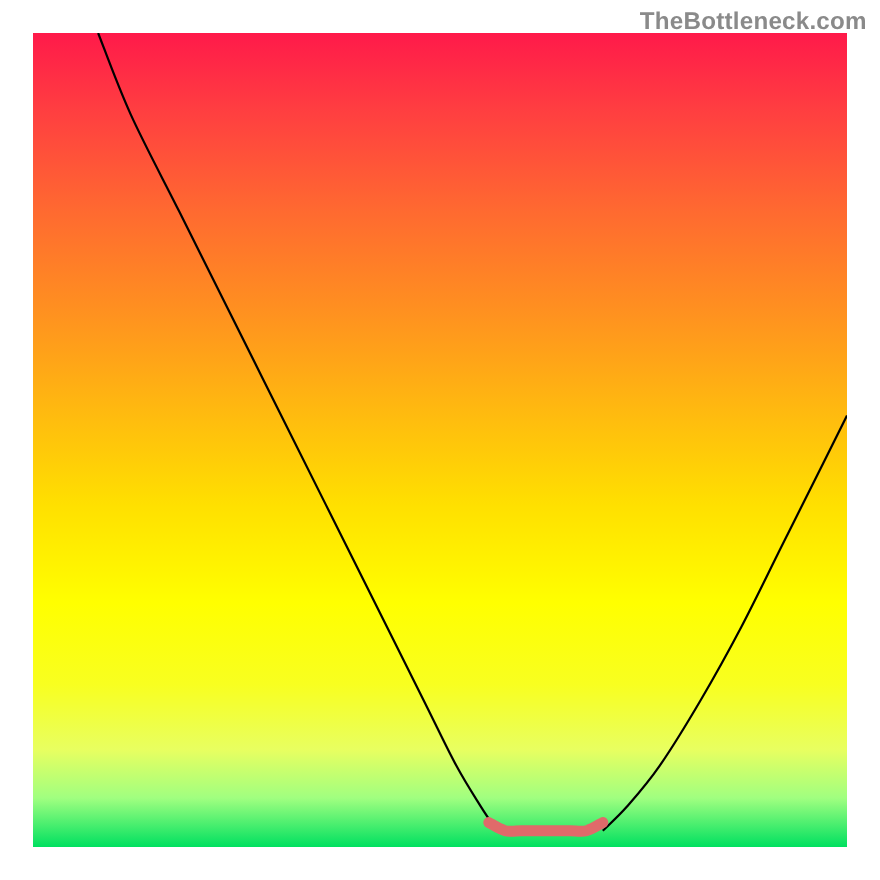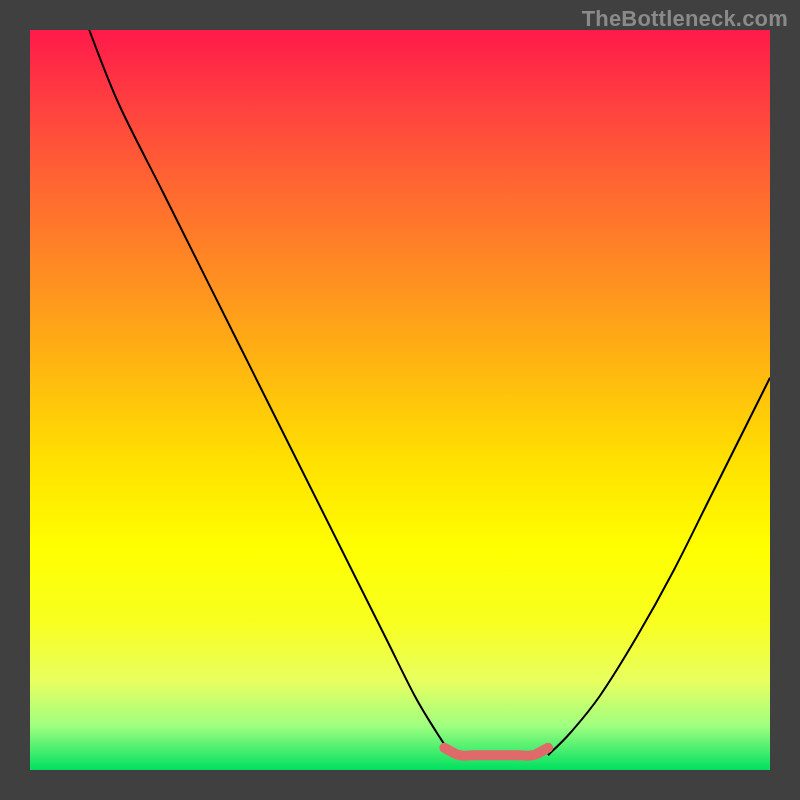--- a/index.html
+++ b/index.html
@@ -7,21 +7,21 @@
     padding: 0;
     width: 800px;
     height: 800px;
     background: #000;
     overflow: hidden;
   }
   .container {
     position: relative;
     width: 800px;
     height: 800px;
-    background: #404040;
+    background: #ffffff;
   }
   .plot-area {
     position: absolute;
     left: 30px;
     top: 30px;
     width: 740px;
     height: 740px;
     background: linear-gradient(to bottom,
       #ff1a4a 0%,
       #ff4040 10%,

